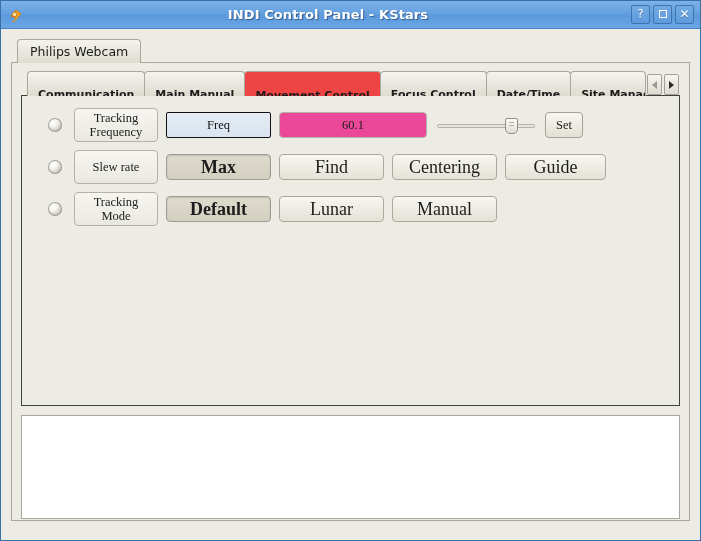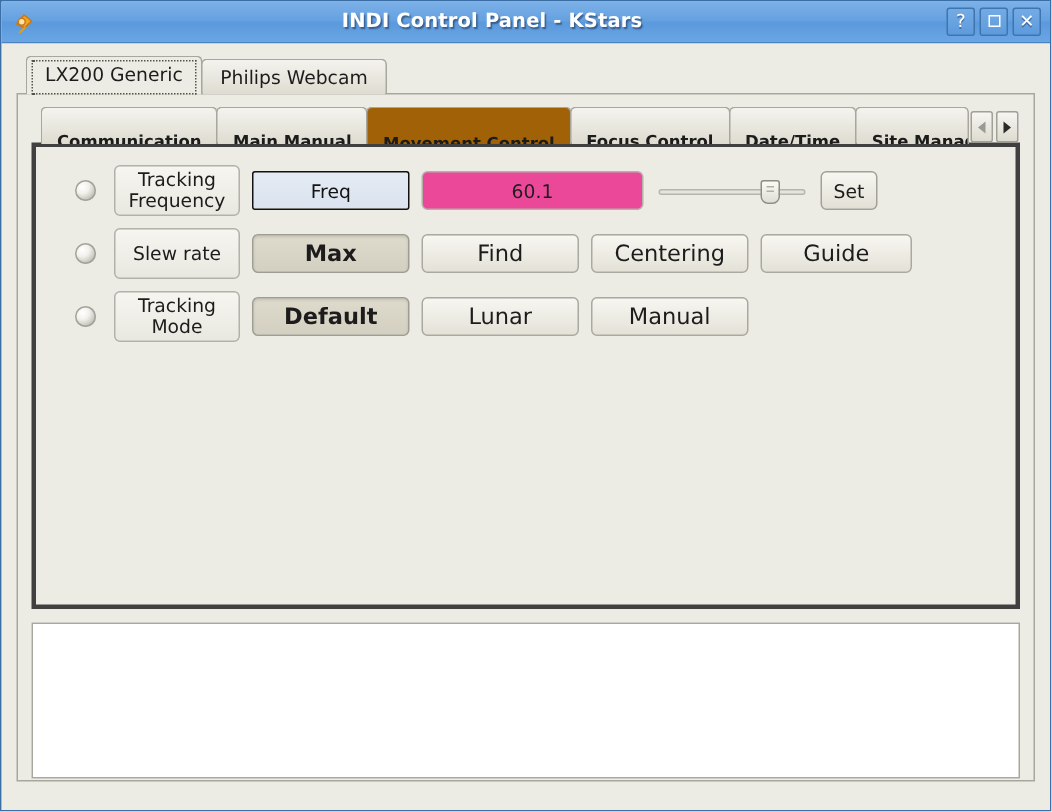--- a/index.html
+++ b/index.html
@@ -159,21 +159,21 @@
     border-radius: 4px 4px 0 0;
     background: linear-gradient(to bottom, #f4f3ee, #dedcd0);
     margin-right: -1px;
     white-space: nowrap;
     overflow: hidden;
     font-weight: bold;
   }
   .gtab.selected {
     height: 25px;
     line-height: 24px;
-    background: #a16207;
+    background: #ef4444;
     z-index: 2;
     text-align: center;
   }
   .gtab.clipped { max-width: 76px; }
   .tabscroll {
     display: flex;
     gap: 2px;
     margin-left: 2px;
     align-items: flex-end;
     padding-bottom: 1px;
@@ -201,23 +201,24 @@
     border-bottom: 4px solid transparent;
     border-left: 5px solid #2a2a26;
   }
 
   
   .grouppanel {
     position: relative;
     box-sizing: border-box;
     height: 311px;
     margin-top: -1px;
-    border: 3px solid #404040;
+    border: 1px solid #404040;
     background: #edece4;
     padding: 12px 14px;
+    font-family: Liberation Serif, serif;
   }
 
   
   .prow {
     display: flex;
     align-items: center;
     height: 34px;
     margin-bottom: 8px;
   }
   .led {
@@ -247,21 +248,21 @@
     padding: 0 4px;
     margin-right: 8px;
   }
 
   .obtn {
     box-sizing: border-box;
     height: 26px;
     border: 1px solid #aaa99f;
     border-radius: 4px;
     background: linear-gradient(to bottom, #f7f6f1, #e4e2d7);
-    font-size: 15px;
+    font-size: 18px;
     color: #1c1c1c;
     display: flex;
     align-items: center;
     justify-content: center;
     margin-right: 8px;
     white-space: nowrap;
   }
   .obtn.on {
     font-weight: bold;
     background: linear-gradient(to bottom, #dedbcd, #d3d0c1);
@@ -428,24 +429,20 @@
     <div class="title-buttons">
       <div class="tbtn">?</div>
       <div class="tbtn"><span class="sq"></span></div>
       <div class="tbtn">✕</div>
     </div>
   </div>
 
   <div class="client">
 
     <div class="devtabs">
-      <div class="devtab selected">
-        <span>LX200 Generic</span>
-        <span class="focusring"></span>
-      </div>
       <div class="devtab">
         <span>Philips Webcam</span>
       </div>
     </div>
 
     <div class="devpanel">
 
       <div class="grouptabs">
         <div class="gtab">Communication</div>
         <div class="gtab">Main Manual</div>

